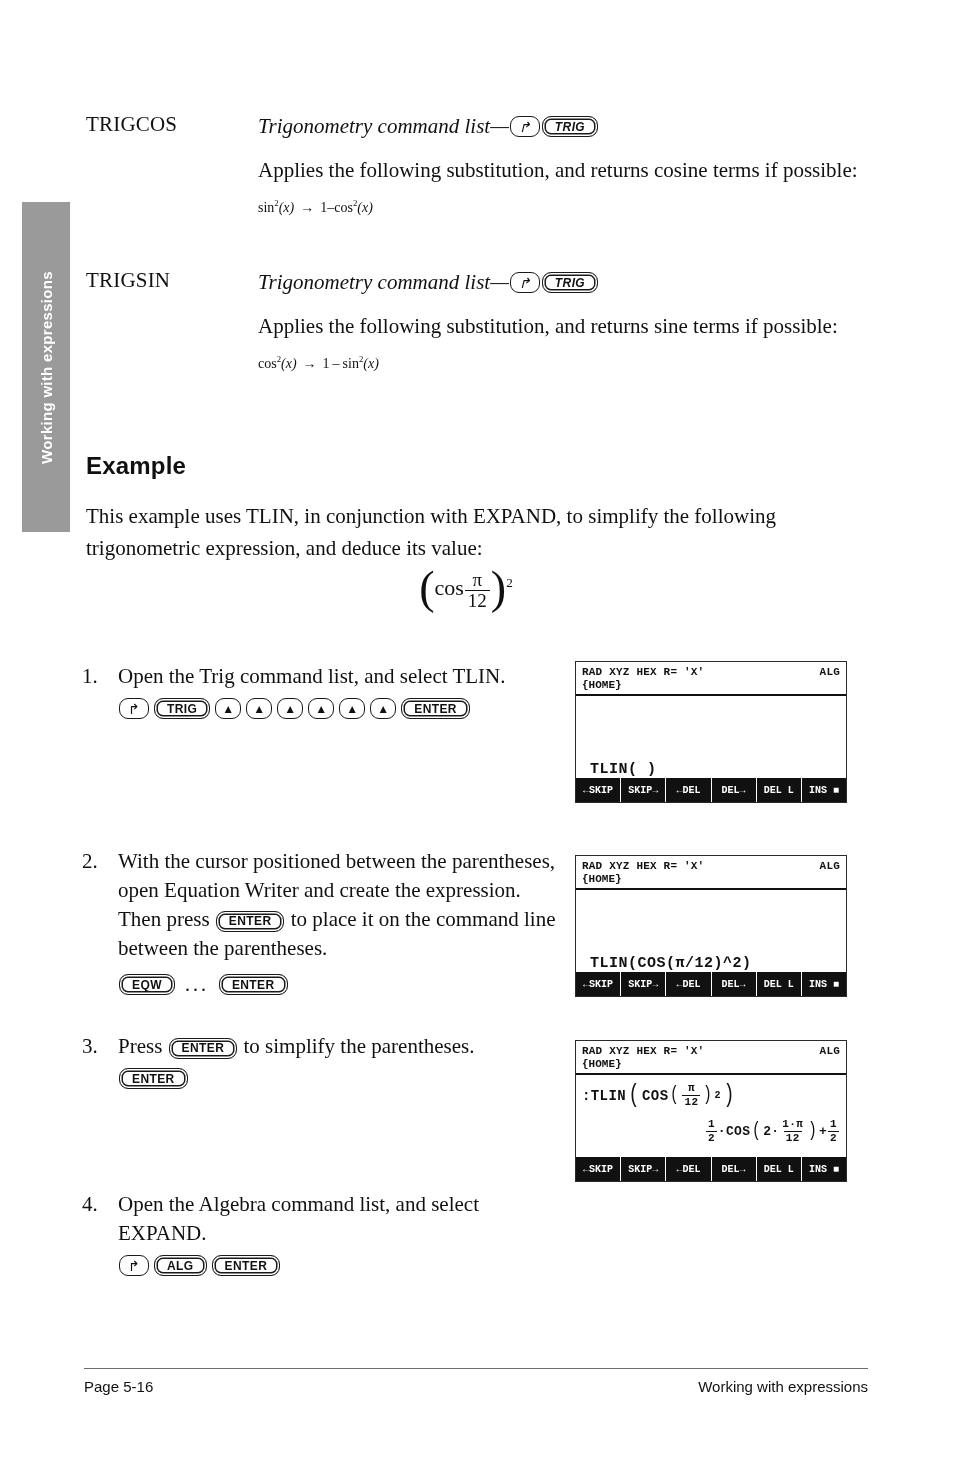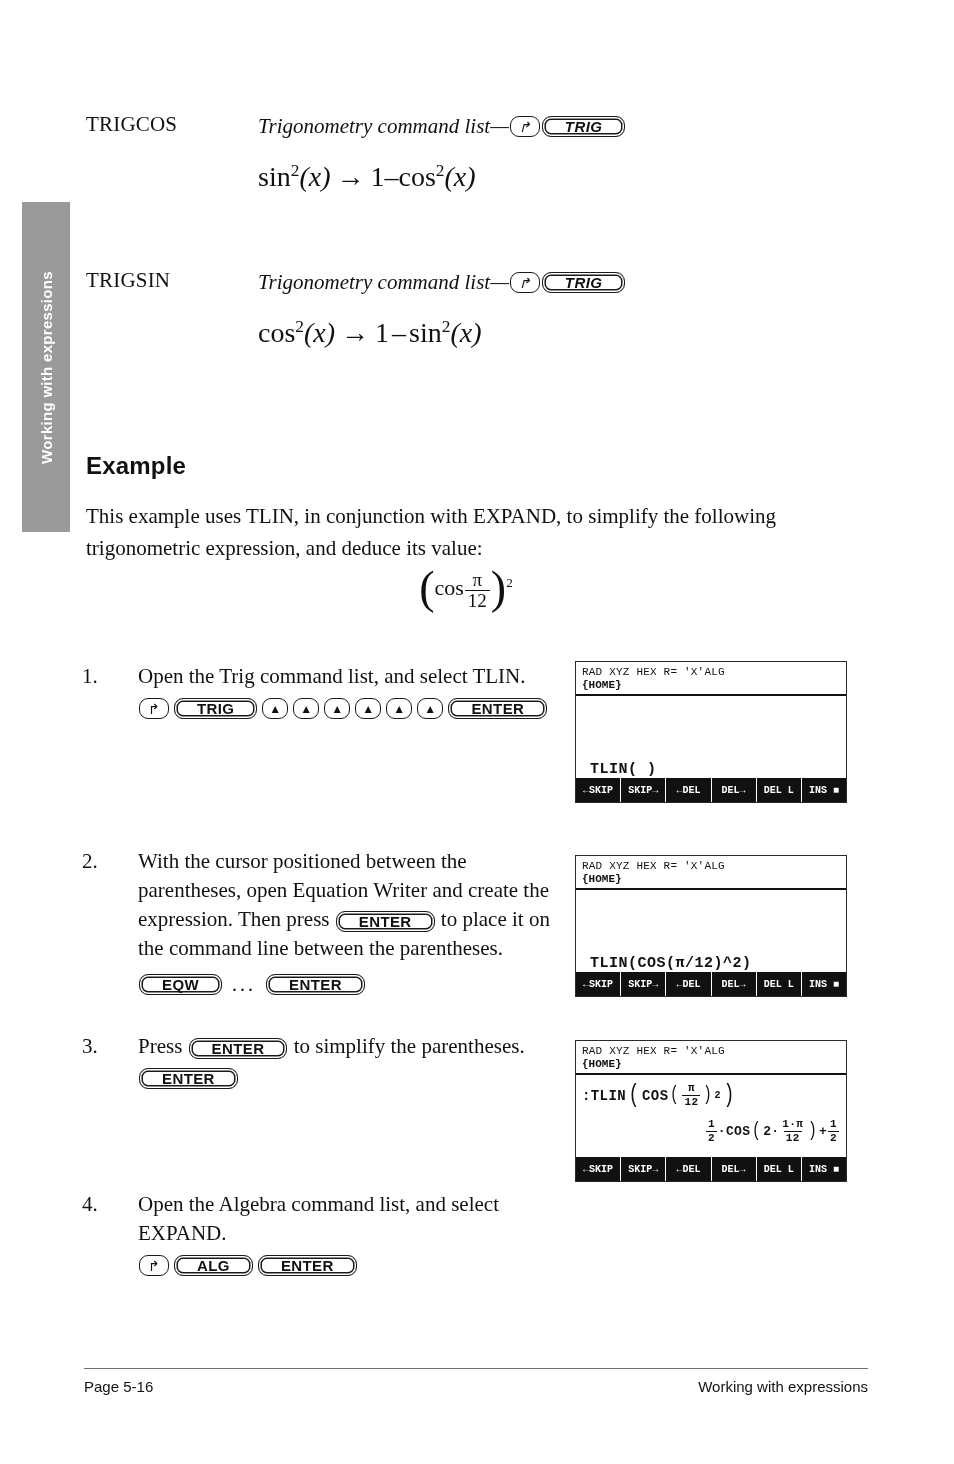--- a/index.html
+++ b/index.html
@@ -69,42 +69,42 @@
     align-items: center;
     flex-wrap: wrap;
     font-style: italic;
   }
   .cmd-desc {
     font-size: 21px;
     line-height: 32px;
     margin-top: 13px;
   }
   .math-line {
-    font-size: 28px;
-    margin-top: 20px;
+    font-size: 14px;
+    margin-top: 12px;
     font-family: "Liberation Serif", serif;
   }
 
   
   .mi { font-style: italic; }
   .sup { font-size: 0.62em; vertical-align: super; }
   .arrow { padding: 0 6px; }
 
   
   .key {
     display: inline-flex;
     align-items: center;
     justify-content: center;
     border: 1.6px solid #1a1a1a;
     border-radius: 9px;
     height: 21px;
     min-width: 26px;
-    padding: 0 22px;
+    padding: 0 12px;
     font-family: "Liberation Sans", sans-serif;
-    font-size: 15px;
+    font-size: 12px;
     font-weight: 700;
     letter-spacing: 0.4px;
     line-height: 1;
     vertical-align: middle;
     margin: 0 1px;
     background: #fff;
     color: #111;
   }
   .key.shift {
     min-width: 30px;
@@ -183,45 +183,45 @@
     font-size: 21px;
     line-height: 29px;
   }
   .step .num {
     position: absolute;
     left: 0;
     top: 0;
     width: 34px;
     text-align: left;
   }
-  .step .body { margin-left: 56px; }
+  .step .body { margin-left: 36px; }
 
   
   .calcscreen {
     position: absolute;
     width: 272px;
     height: 142px;
     border: 1.5px solid #2a2a2a;
     background: #ffffff;
     font-family: "Liberation Mono", monospace;
     overflow: hidden;
   }
   .cs-status {
     position: relative;
     height: 34px;
     padding: 4px 6px 0 6px;
     border-bottom: 2px solid #111;
   }
   .cs-statline {
     font-size: 11px;
-    font-weight: 400;
+    font-weight: 700;
     letter-spacing: 0.2px;
     line-height: 13px;
     display: flex;
-    justify-content: flex-start;
+    justify-content: space-between;
   }
   .cs-home {
     font-size: 11px;
     font-weight: 700;
     line-height: 13px;
   }
   .cs-area {
     position: relative;
     height: 84px;
     padding: 2px 6px;
@@ -343,34 +343,36 @@
   </div>
 
   <div class="cmd-row" style="top:112px;">
     <div class="cmd-name">TRIGCOS</div>
     <div class="cmd-body">
       <div class="cmd-line">
         <span>Trigonometry command list—</span>
         <span class="key shift">↱</span>
         <span class="key double">TRIG</span>
       </div>
+      <div class="cmd-desc">Applies the following substitution, and returns cosine terms if possible:</div>
       <div class="math-line">
         <span>sin</span><span class="sup">2</span><span class="mi">(x)</span><span class="arrow">→</span><span>1</span><span>–</span><span>cos</span><span class="sup">2</span><span class="mi">(x)</span>
       </div>
     </div>
   </div>
 
   <div class="cmd-row" style="top:268px;">
     <div class="cmd-name">TRIGSIN</div>
     <div class="cmd-body" style="width:640px;">
       <div class="cmd-line">
         <span>Trigonometry command list—</span>
         <span class="key shift">↱</span>
         <span class="key double">TRIG</span>
       </div>
+      <div class="cmd-desc">Applies the following substitution, and returns sine terms if possible:</div>
       <div class="math-line">
         <span>cos</span><span class="sup">2</span><span class="mi">(x)</span><span class="arrow">→</span><span>1</span><span style="padding:0 3px;">–</span><span>sin</span><span class="sup">2</span><span class="mi">(x)</span>
       </div>
     </div>
   </div>
 
   <div id="example-heading">Example</div>
   <div id="example-intro">This example uses TLIN, in conjunction with EXPAND, to simplify the following trigonometric expression, and deduce its value:</div>
 
   <div id="display-formula">

